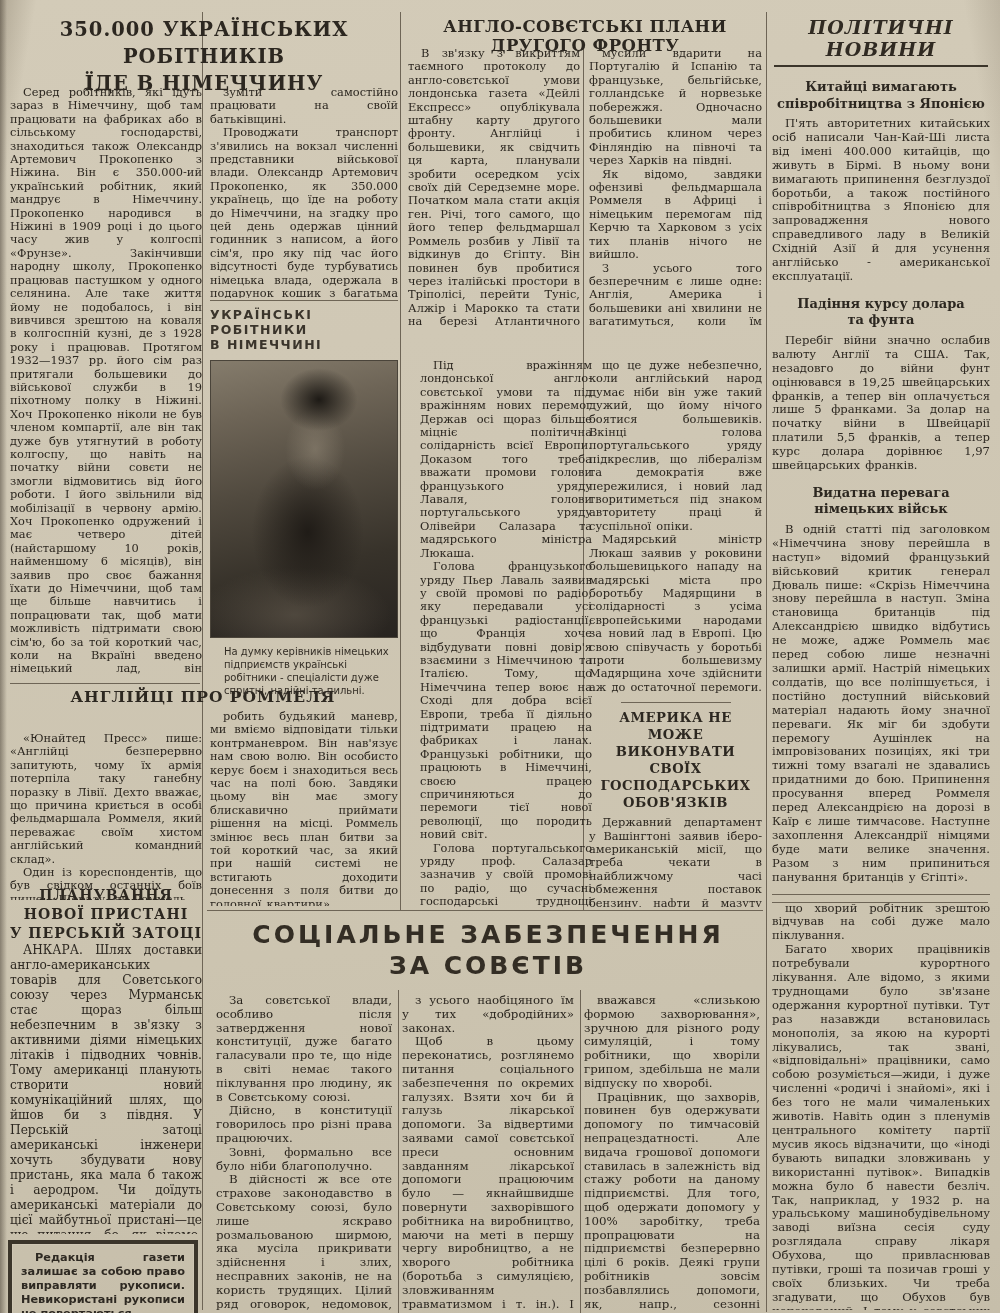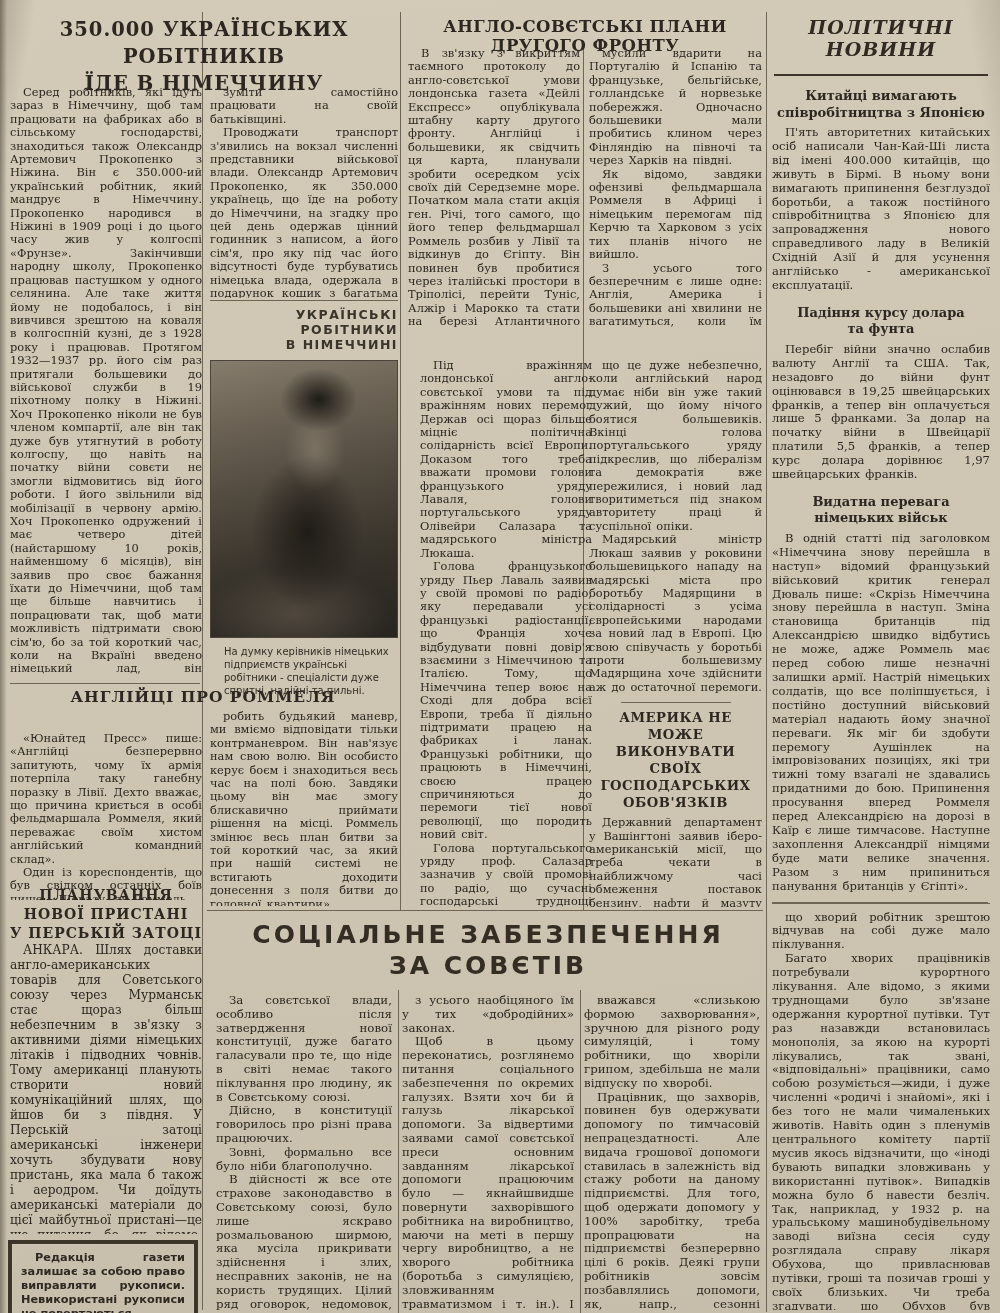--- a/index.html
+++ b/index.html
@@ -22,21 +22,21 @@
   .rule-h{position:absolute;height:1px;background:#6e6556;}
   .headline{font-weight:bold;text-align:center;letter-spacing:1px;}
   #hl-workers{left:8px;top:16px;width:392px;font-size:19.5px;line-height:27px;}
   #workers-col1{left:10px;top:86px;width:192px;height:594px;overflow:hidden;}
   #workers-col2{left:210px;top:86px;width:188px;height:212px;overflow:hidden;}
 
   #photo-section{left:210px;top:300px;width:188px;}
   .photo-subhead{
     border-top:1px solid #6e6556;padding-top:6px;
     font-family:"DejaVu Sans", sans-serif;font-weight:bold;
-    font-size:12.5px;line-height:15px;text-align:right;letter-spacing:1.5px;color:#3a342b;
+    font-size:12.5px;line-height:15px;text-align:left;letter-spacing:1.5px;color:#3a342b;
   }
   .photo{
     margin-top:8px;height:278px;border:1px solid #4a443a;box-sizing:border-box;
     background:
       radial-gradient(55px 45px at 58% 14%, rgba(25,22,18,.95), rgba(25,22,18,0) 70%),
       radial-gradient(40px 55px at 56% 32%, rgba(180,168,148,.35), rgba(180,168,148,0) 75%),
       radial-gradient(70px 95px at 52% 62%, rgba(28,24,20,.9), rgba(28,24,20,0) 80%),
       radial-gradient(120px 60px at 45% 92%, rgba(110,100,86,.5), rgba(110,100,86,0) 80%),
       linear-gradient(168deg,#857c6c 0%,#6d6456 20%,#514a3f 45%,#37322a 72%,#282420 100%);
   }
@@ -75,21 +75,21 @@
     font-weight:bold;text-align:center;font-size:25px;line-height:31px;letter-spacing:3px;color:#332d24;}
   .social-col{top:994px;height:317px;overflow:hidden;position:absolute;}
   .social-col .para{font-size:11.8px;line-height:13.8px;}
   #social-a{left:216px;width:176px;}
   #social-b{left:402px;width:172px;}
   #social-c{left:584px;width:176px;}
 
   #col4{left:772px;top:16px;width:218px;height:1294px;overflow:hidden;}
   #pol-title{
     font-style:italic;font-weight:bold;font-size:19px;letter-spacing:1px;text-align:center;
-    border-bottom:2px solid #3b352a;padding-bottom:14px;margin:0 2px 10px 2px;color:#302a22;
+    border-bottom:2px solid #3b352a;padding-bottom:5px;margin:0 2px 10px 2px;color:#302a22;
   }
   .c4-head{font-weight:bold;font-size:13px;line-height:16.5px;text-align:center;margin:12px 0 5px;}
   #col4 .para{font-size:11.6px;line-height:13.9px;}
   .c4-rule{height:1px;background:#6e6556;margin:9px 0 7px;}
   .edge-smudge{position:absolute;left:0;top:0;width:7px;height:100%;
     background:linear-gradient(90deg, rgba(52,44,34,.45), rgba(52,44,34,0));}
 </style>
 </head>
 <body>
 

